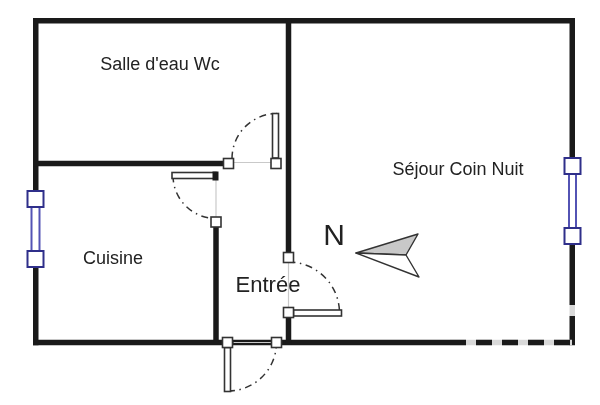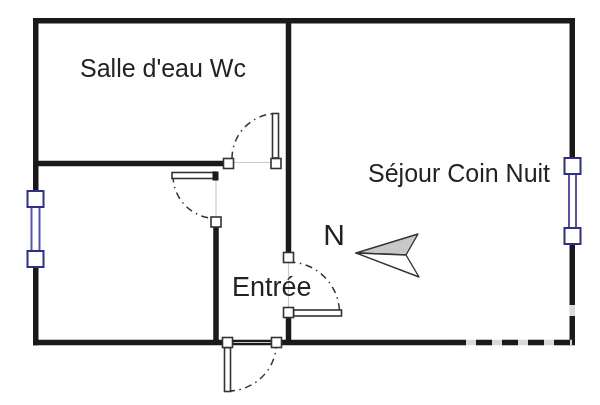--- a/index.html
+++ b/index.html
@@ -93,27 +93,27 @@
     stroke: var(--door-outline, #333333);
     stroke-width: 1.4;
     stroke-linejoin: round;
   }
   
   .room-label {
     position: absolute;
     color: var(--text, #222222);
     text-align: center;
     white-space: nowrap;
-    font-size: 25px;
+    font-size: 18px;
     line-height: 1.1;
   }
   .label-salle   { left: 80px;  top: 55px;  width: 160px; }
   .label-sejour  { left: 368px; top: 160px; width: 180px; }
   .label-cuisine { left: 68px;  top: 249px; width: 90px;  }
-  .label-entree  { left: 232px; top: 273px; width: 72px; font-size: 27px; }
+  .label-entree  { left: 232px; top: 273px; width: 72px; font-size: 22px; }
   .label-north   { left: 318px; top: 218px; width: 32px; font-size: 30px; }
 </style>
 </head>
 <body>
 
 <div class="plan-canvas">
 
   <svg width="600" height="405" viewBox="0 0 600 405">
 
     <g>
@@ -184,16 +184,17 @@
 
     <g>
       <polygon class="arrow-upper" points="356,253 418,234 406,255"></polygon>
       <polygon class="arrow-lower" points="356,253 406,255 419,277"></polygon>
     </g>
 
   </svg>
 
   <div class="room-label label-salle">Salle d'eau Wc</div>
   <div class="room-label label-sejour">Séjour Coin Nuit</div>
+  <div class="room-label label-cuisine">Cuisine</div>
   <div class="room-label label-entree">Entrée</div>
   <div class="room-label label-north">N</div>
 
 </div>
 
 </body></html>

